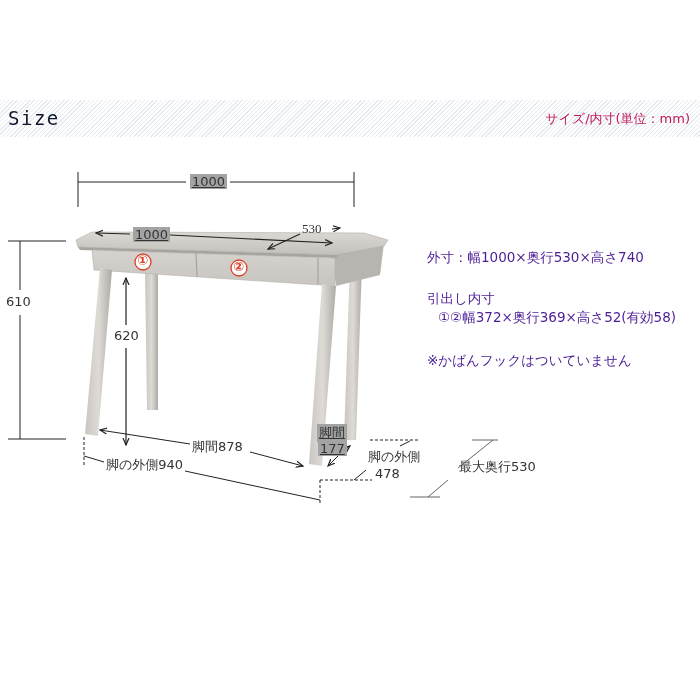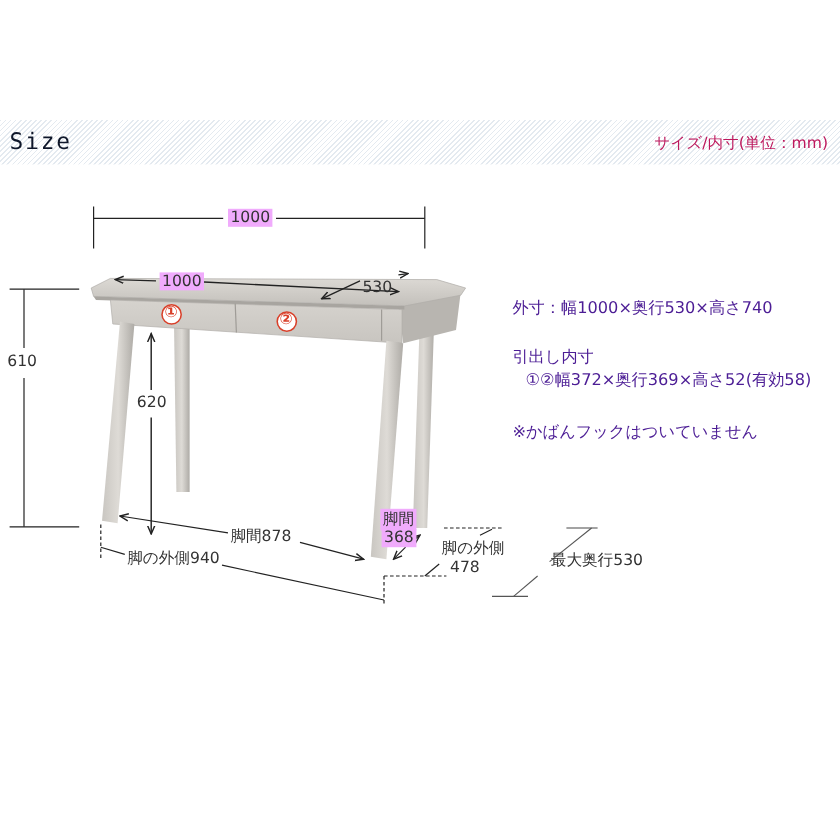--- a/index.html
+++ b/index.html
@@ -13,21 +13,21 @@
     }
     .header-title {
       position: absolute; left: 8px; top: 107px; font-size: 19px; letter-spacing: 1.5px;
       color: #0f172a; font-family: "DejaVu Sans Mono", monospace; font-weight: 300;
     }
     .header-unit {
       position: absolute; right: 10px; top: 110px; font-size: 13px; color: #be185d;
     }
     .diagram { position: absolute; left: 0; top: 0; }
     .lbl { position: absolute; font-size: 13px; color: #333; background: transparent; white-space: nowrap; }
-    .lbl.bg { background: #f0abfc; padding: 0 2px; }
+    .lbl.bg { background: #a3a3a3; padding: 0 2px; text-decoration: underline; }
     .spec { position: absolute; left: 427px; font-size: 13.5px; color: #4c1d95; white-space: nowrap; line-height: 18px; }
   </style>
 </head>
 <body>
 
 <div class="header-band"></div>
 <div class="header-title">Size</div>
 <div class="header-unit">サイズ/内寸(単位：mm)</div>
 
 <svg class="diagram" width="700" height="700" viewBox="0 0 700 700" xmlns="http://www.w3.org/2000/svg">
@@ -131,27 +131,27 @@
   <g stroke="#555" stroke-width="0.9" fill="none">
     <line x1="472" y1="440" x2="498" y2="440"></line>
     <line x1="493" y1="440" x2="458" y2="468"></line>
     <line x1="448" y1="480" x2="428" y2="497"></line>
     <line x1="410" y1="497" x2="440" y2="497"></line>
   </g>
 </svg>
 
 <span class="lbl bg" style="left:190px; top:174px;">1000</span>
 <span class="lbl bg" style="left:133px; top:227px;">1000</span>
-<span class="lbl" style="left:302px; top:232px;">530</span>
+<span class="lbl" style="left:302px; top:221px;font-family:Liberation Serif, serif;">530</span>
 <span class="lbl" style="left:6px; top:294px;">610</span>
 <span class="lbl" style="left:114px; top:328px;">620</span>
 <span class="lbl" style="left:192px; top:438px;">脚間878</span>
 <span class="lbl" style="left:106px; top:456px;">脚の外側940</span>
 <span class="lbl bg" style="left:305px; top:424px;margin-left:12px;">脚間</span>
-<span class="lbl bg" style="left:318px; top:441px;">368</span>
+<span class="lbl bg" style="left:318px; top:441px;">177</span>
 <span class="lbl" style="left:368px; top:448px;">脚の外側</span>
 <span class="lbl" style="left:375px; top:466px;">478</span>
 <span class="lbl" style="left:459px; top:458px;">最大奥行530</span>
 
 <span class="lbl" style="left:137px; top:253px; color:#d9402a; font-weight:bold; font-size:13px;">①</span>
 <span class="lbl" style="left:233px; top:259px; color:#d9402a; font-weight:bold; font-size:13px;">②</span>
 
 <div class="spec" style="top:248px;">外寸：幅1000×奥行530×高さ740</div>
 <div class="spec" style="top:289px;text-align:right;">引出し内寸</div>
 <div class="spec" style="top:308px;margin-left:11px;">①②幅372×奥行369×高さ52(有効58)</div>

